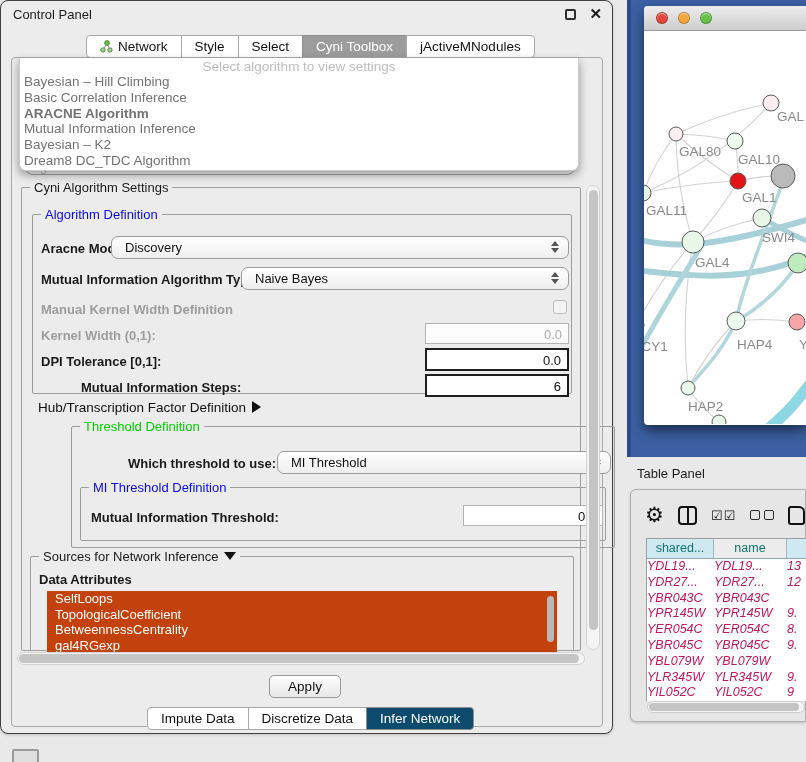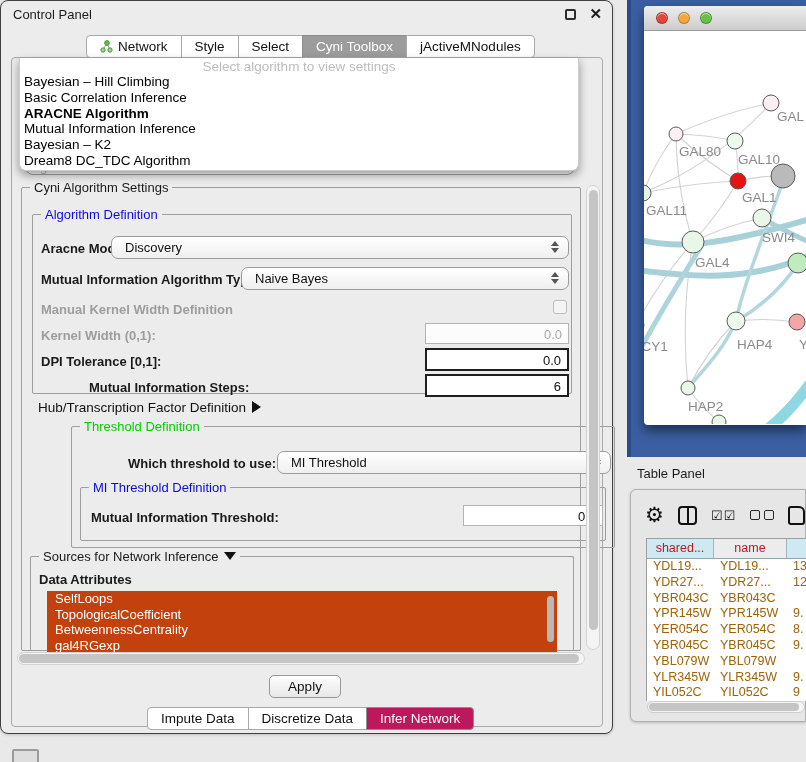--- a/index.html
+++ b/index.html
@@ -38,21 +38,21 @@
   
   .hidden-combo { position:absolute; left:24px; top:148px; width:550px; height:26px;
     background:#fdfdfd; border:1px solid #a2a2a2; border-radius:8px; overflow:hidden; }
   .hidden-combo span { position:absolute; left:14px; top:9px; font-size:13px; color:#b9b9b9; }
 
   
   .algo-popup { position:absolute; left:18px; top:57px; width:560px; height:113px;
     background:#ffffff; border:1px solid #cccccc; border-top:none;
     border-radius:0 0 7px 7px; box-shadow:0 4px 10px rgba(0,0,0,.38); z-index:20; }
   .algo-prompt { text-align:center; font-size:13.5px; color:#bdbdbd; padding-top:1px; height:16px; }
-  .algo-item { font-size:13.5px; color:#000000; line-height:15.8px; padding-left:4px; cursor:pointer; white-space:nowrap; }
+  .algo-item { font-size:13.5px; color:#737373; line-height:15.8px; padding-left:4px; cursor:pointer; white-space:nowrap; }
   .algo-item.bold { font-weight:bold; }
 
   
   .group { position:absolute; border:1px solid #9e9e9e; border-radius:2px; }
   .group > .legend { position:absolute; top:-8px; left:8px; background:#ececec;
     padding:0 4px; font-size:13px; color:#1a1a1a; white-space:nowrap; }
   .legend.blue { color:#0b0bdf; }
   .legend.green { color:#00ce00; }
 
   .lbl { position:absolute; font-size:13px; font-weight:bold; color:#1a1a1a; white-space:nowrap; }
@@ -123,25 +123,25 @@
   .cols-icon::after { content:""; position:absolute; left:7px; top:-1px; width:2.5px; height:16px; background:#111; }
   .checks { font-size:13px; color:#111; letter-spacing:1px; cursor:pointer; }
   .unchecked-pair { display:flex; gap:4px; cursor:pointer; }
   .unchecked-pair i { width:10px; height:10px; border:1.7px solid #2a2a2a; border-radius:2px; }
   .doc-icon { width:18px; height:19px; border:2.5px solid #111; border-radius:3px 6px 3px 3px; cursor:pointer; }
 
   .tp-table { position:absolute; left:15px; top:48px; width:161px; height:163px; overflow:hidden;
     background:#ffffff; border-top:1px solid #9e9e9e; border-left:1px solid #9e9e9e; }
   .tp-header { display:flex; height:20px; }
   .tp-header .hc { border-right:1px solid #9fb6c0; border-bottom:1px solid #8fa6b0;
-    font-size:12.5px; color:#b91c1c; text-align:center; line-height:19px; cursor:pointer;
+    font-size:12.5px; color:#0f766e; text-align:center; line-height:19px; cursor:pointer;
     overflow:hidden; white-space:nowrap; flex:none; }
   .tp-row { display:flex; height:15.8px; cursor:default; }
-  .tp-row .c { font-size:12.5px; color:#a16207; line-height:15.8px; padding-left:6px;
-    white-space:nowrap; overflow:hidden; flex:none; }
+  .tp-row .c { font-size:12.5px; color:#be185d; line-height:15.8px; 
+    white-space:nowrap; overflow:hidden; flex:none;font-style:italic; }
   .tp-hscroll { position:absolute; left:16px; top:211px; width:158px; height:12px;
     background:#f5f5f5; border:1px solid #cccccc; border-radius:7px; }
   .tp-hscroll .sb-thumb { left:1px; top:1px; width:150px; height:8px; }
 
   svg text { font-family:"Liberation Sans",sans-serif; }
 </style>
 </head>
 <body>
 
 <div id="control-panel">
@@ -218,21 +218,21 @@
 
       <div class="lbl disabled" style="left:8px; top:87px;">Manual Kernel Width Definition</div>
       <div class="checkbox" style="left:520px; top:85px;"></div>
 
       <div class="lbl disabled" style="left:8px; top:113px;">Kernel Width (0,1):</div>
       <input class="field disabled" style="left: 392px; top: 108px; width: 144px;" readonly="" value="0.0">
 
       <div class="lbl" style="left:8px; top:139px;">DPI Tolerance [0,1]:</div>
       <input class="field strong" style="left: 392px; top: 133px; width: 144px;" value="0.0">
 
-      <div class="lbl" style="left:8px; top:165px;padding-left:48px;">Mutual Information Steps:</div>
+      <div class="lbl" style="left:0; top:165px;padding-left:48px;">Mutual Information Steps:</div>
       <input class="field strong" style="left: 392px; top: 159px; width: 144px;" value="6">
     </div>
 
     <div style="position:absolute; left:16px; top:212px; font-size:13.5px; color:#111; cursor:pointer;">
       <span>Hub/Transcription Factor Definition</span><span class="tri-right"></span>
     </div>
 
     <div class="group" style="left:8px; top:238px; width:544px; height:122px;margin-left:41px;">
       <span class="legend green">Threshold Definition</span>
 
@@ -278,21 +278,21 @@
 
   <button class="apply-btn">Apply</button>
 
   <div class="bottom-tab-row">
     <div class="tab">
       <span>Impute Data</span>
     </div>
     <div class="tab">
       <span>Discretize Data</span>
     </div>
-    <div class="tab selected" style="background:#be185d;">
+    <div class="tab selected" style="background:#0c4a6e;">
       <span>Infer Network</span>
     </div>
   </div>
 </div>
 
 <div class="mini-icon-bottom"></div>
 
 <div class="desktop">
   <div class="edge"></div>
   <div class="net-window">

